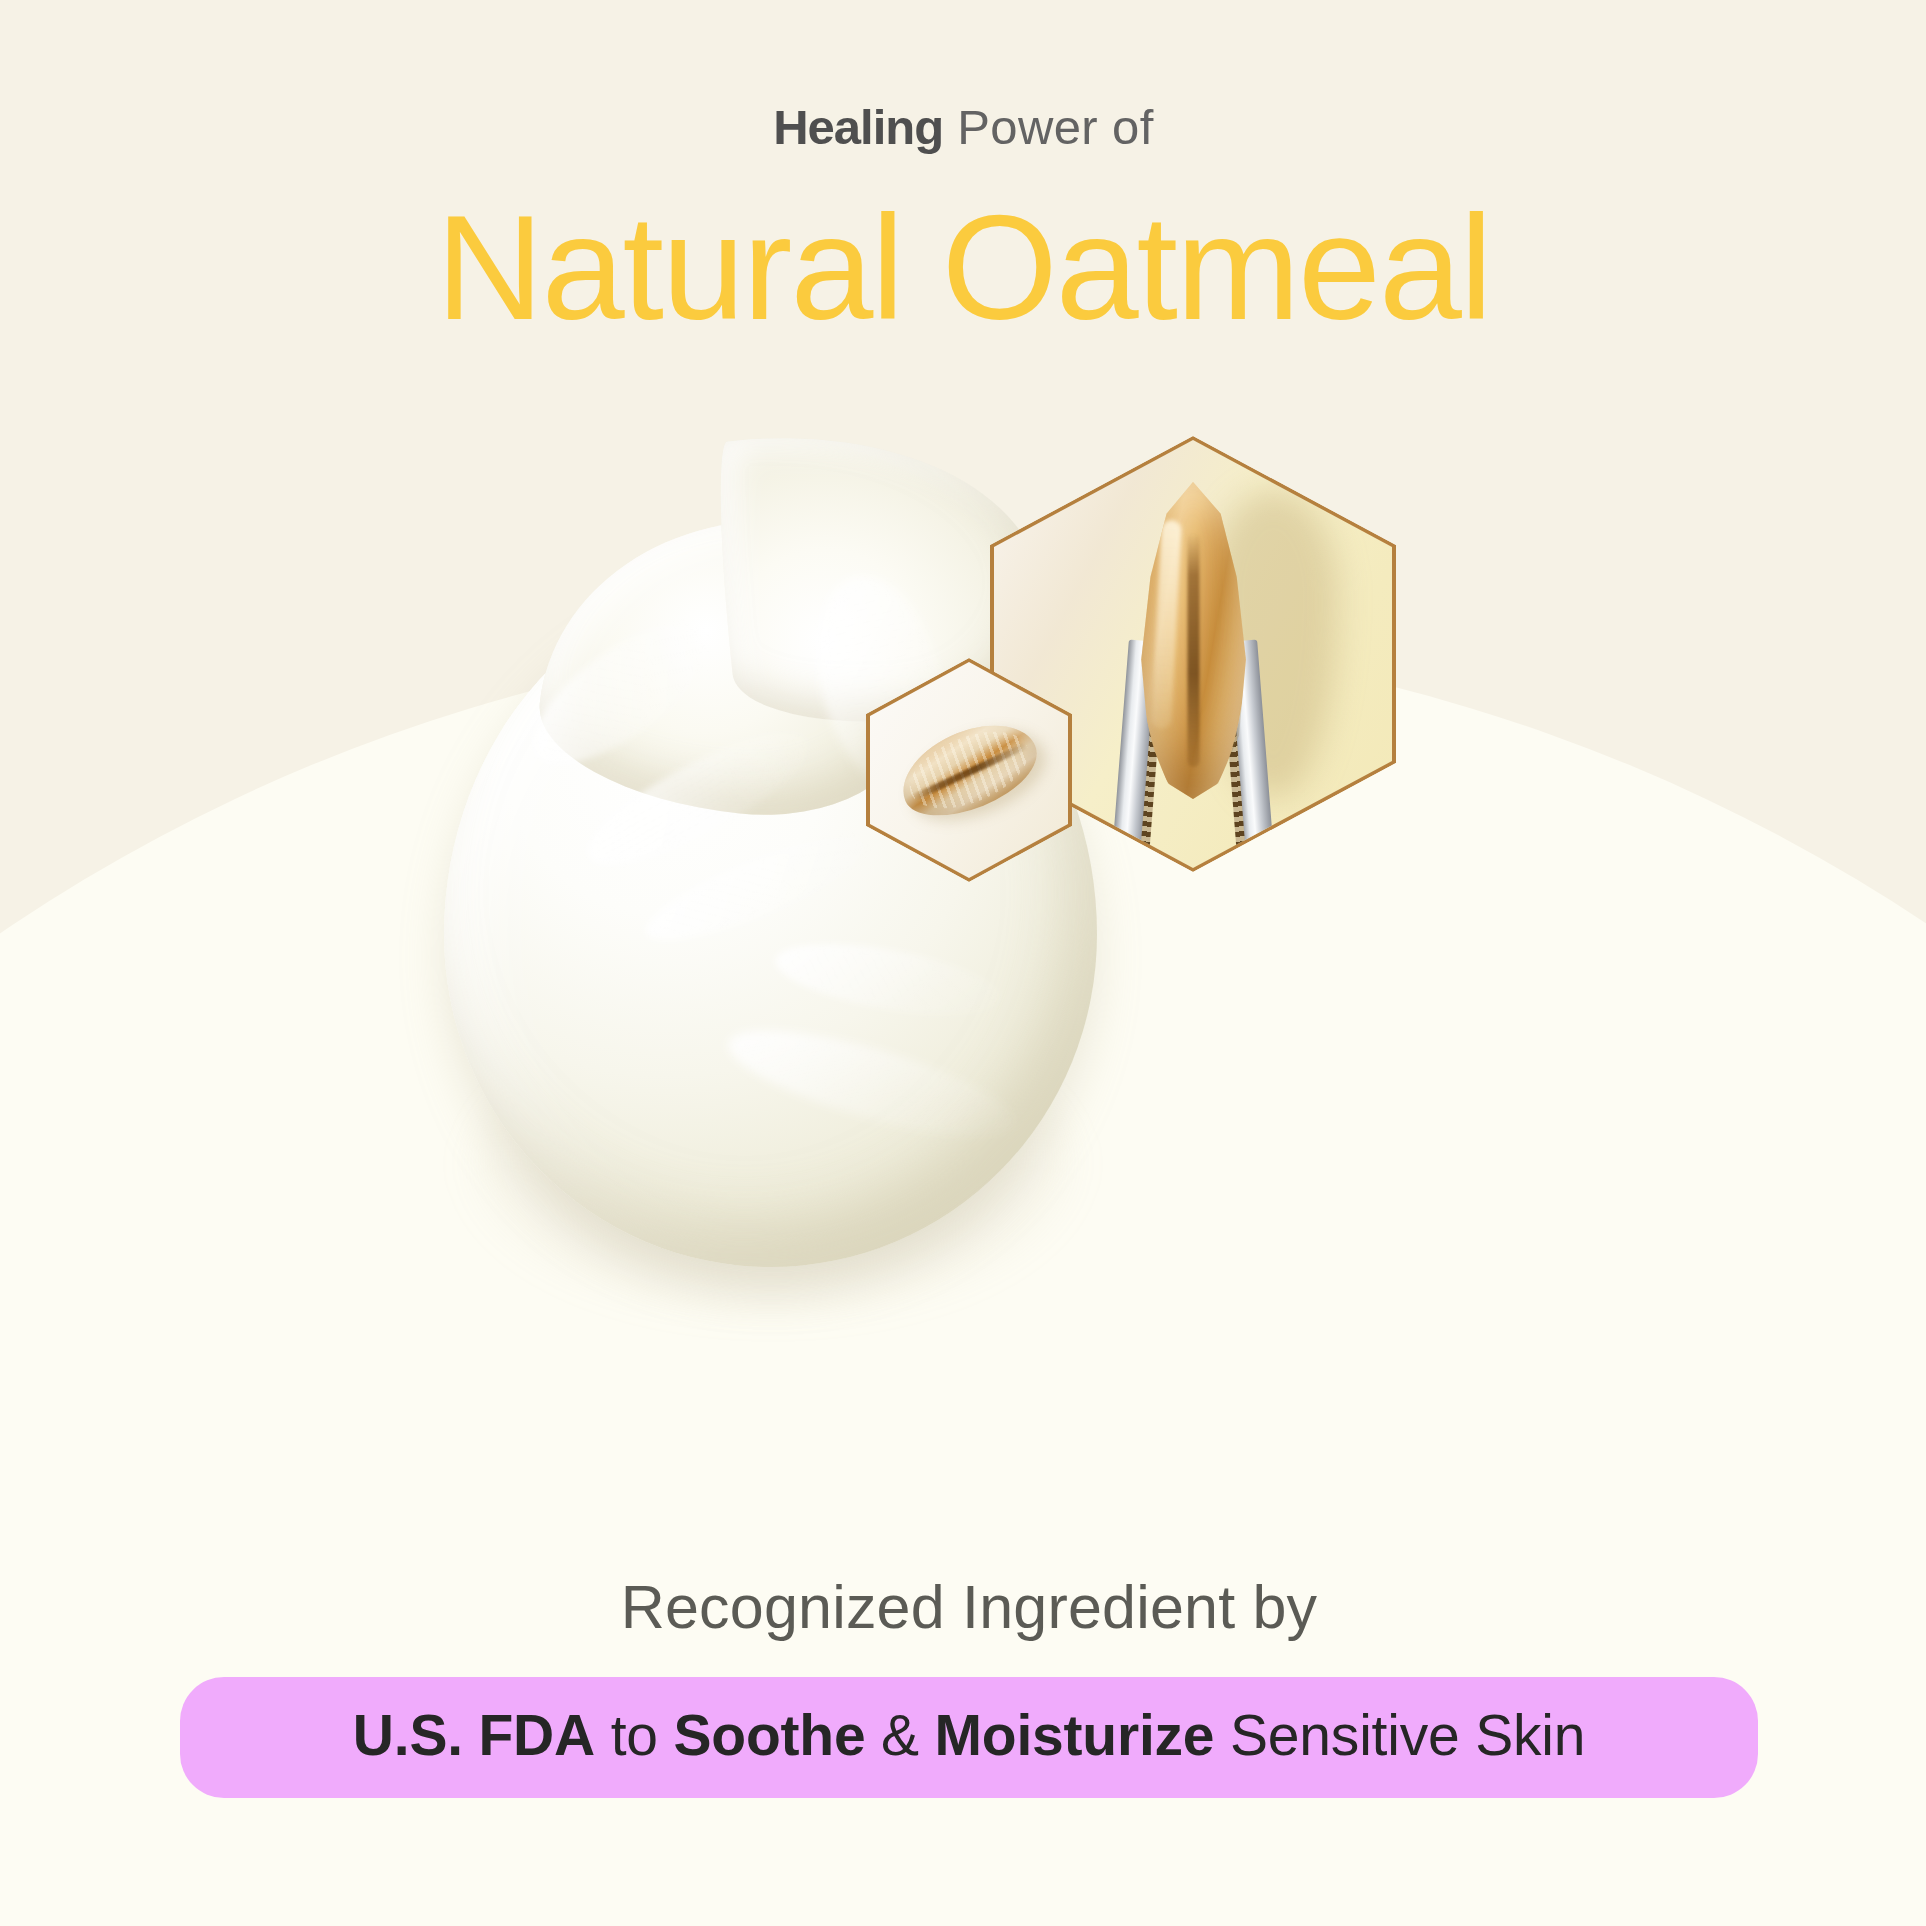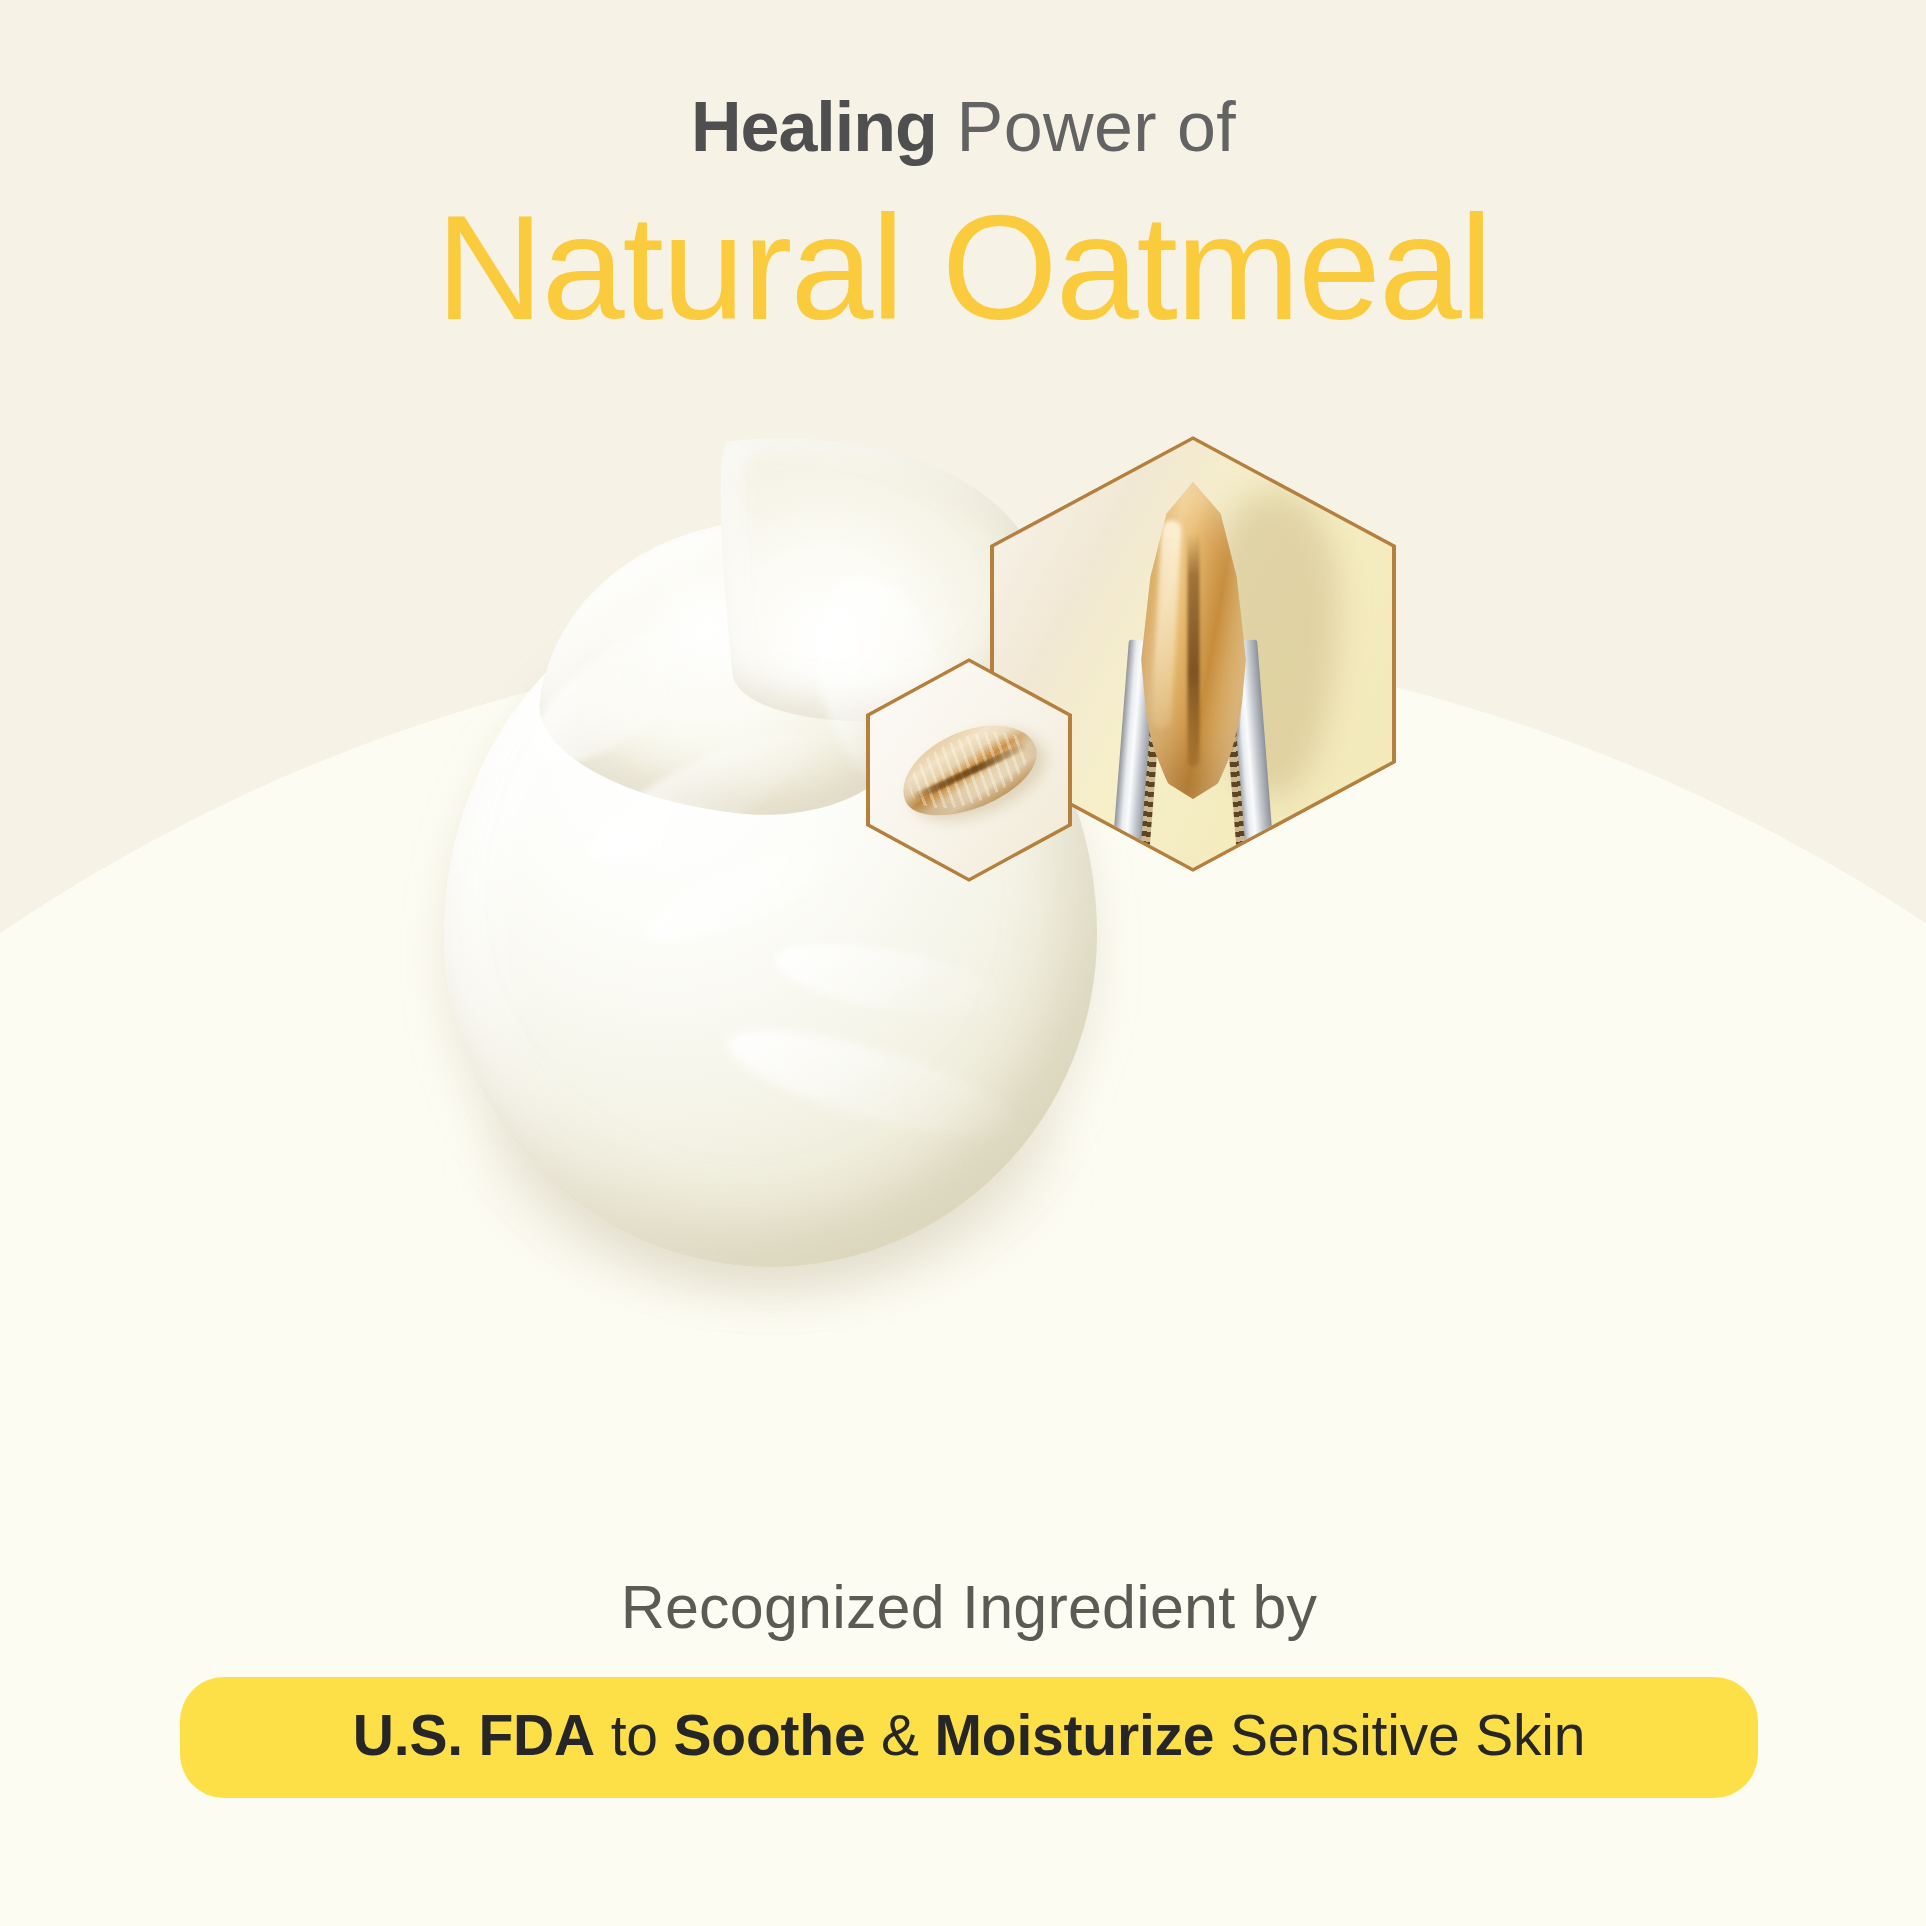--- a/index.html
+++ b/index.html
@@ -31,21 +31,21 @@
     z-index:0;
     pointer-events:none;
   }
 
   
   .head-wrap{
     position:absolute; left:0; right:0; top:85px;
     text-align:center; z-index:6;
   }
   .line1{
-    font-size:70px;
+    font-size:49px;
     line-height:85px;
     color:#595959;
     letter-spacing:0.4px;
     white-space:nowrap;
   }
   .line1 .strong{ font-weight:700; color:#4F4F4F; letter-spacing:-1px; }
   .line1 .light{ font-weight:400; color:#636363; }
 
   .line2{
     margin-top:20px;
@@ -254,21 +254,21 @@
     font-size:61px;
     line-height:71px;
     color:#5B5B55;
     font-weight:400;
     letter-spacing:0.2px;
     white-space:nowrap;
   }
   .banner{
     display:inline-block;
     margin-top:34px;
-    background:#fde047;
+    background:#f0abfc;
     border-radius:44px;
     padding:26px 44px 30px;
     min-width:1578px;
   }
   .banner-text{
     font-size:57px;
     line-height:65px;
     color:#262626;
     white-space:nowrap;
     letter-spacing:-0.2px;

